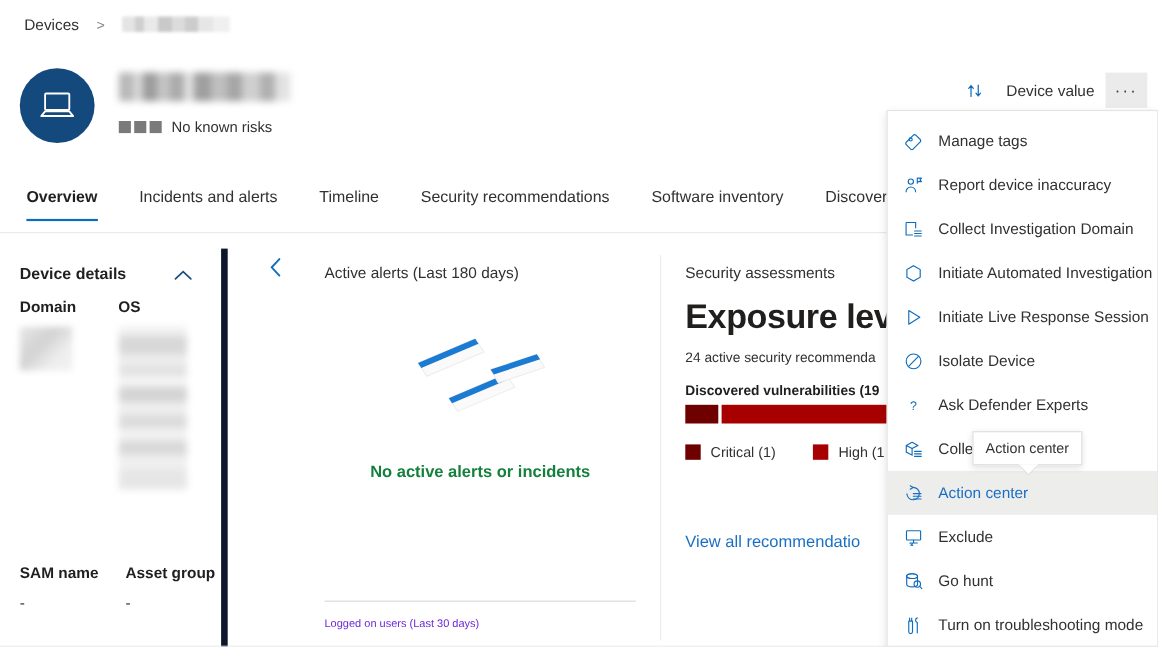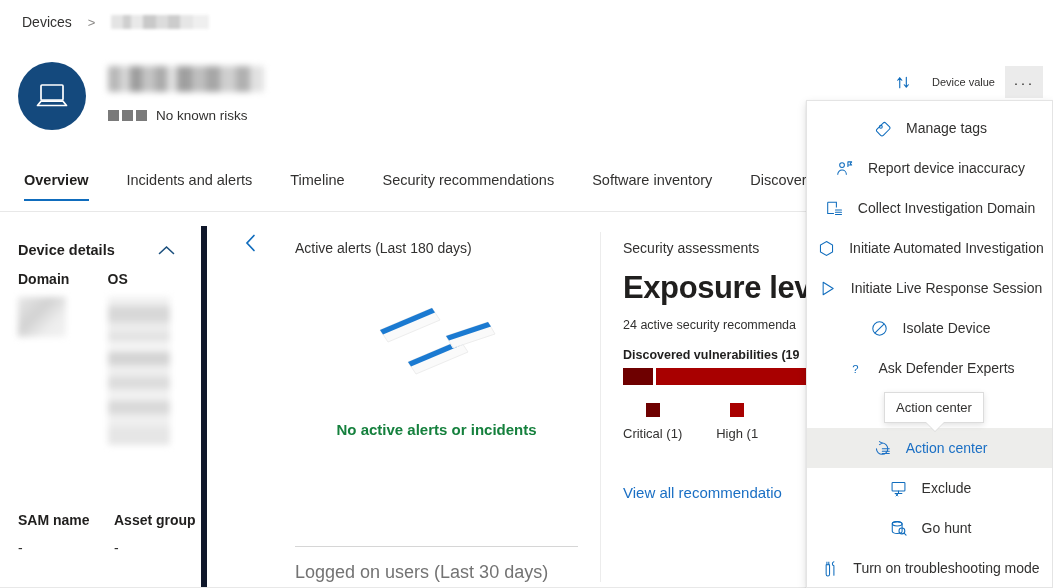--- a/index.html
+++ b/index.html
@@ -46,21 +46,21 @@
   }
   .risk-row { display:flex; align-items:center; gap:9px; margin-top:16px; }
   .risk-squares { display:flex; gap:3px; }
   .risk-sq { width:11px; height:11px; background:#7a7a7a; }
   .risk-label { font-size:13.5px; color:#323130; }
 
   
   .cmdbar { position:absolute; right:10px; top:66px; display:flex; align-items:center; }
   .cmd-item {
     display:flex; align-items:center; gap:21px;
-    padding:8px 10px; font-size:11px; color:#323130; cursor:pointer;justify-content:center;
+    padding:8px 10px; font-size:14px; color:#323130; cursor:pointer;justify-content:center;
   }
   .cmd-more {
     width:38px; height:32px; display:flex; align-items:center; justify-content:center;
     background:#ebebeb; color:#323130; cursor:pointer; letter-spacing:2px; font-size:15px;
   }
 
   
   .tabs {
     position:absolute; left:22px; top:172px; right:0;
     display:flex; align-items:center; gap:0;
@@ -128,51 +128,51 @@
 
   .panel-title { font-size:14px; color:#323130; padding-top:14px; }
   .empty-wrap {
     display:flex; flex-direction:column; align-items:center;
     justify-content:center; margin-top:44px;
   }
   .empty-msg { font-size:15px; font-weight:bold; color:#15803d; margin-top:26px; }
   .alerts-divider {
     position:absolute; left:22px; right:22px; top:320px; height:1px; background:#d6d6d6;
   }
-  .alerts-foot { position:absolute; left:22px; top:336px; font-size:18px; color:#737373; }
+  .alerts-foot { position:absolute; left:22px; top:336px; font-size:10px; color:#6d28d9; }
 
   .assess-big {
     font-size:31px; font-weight:bold; color:#201f1e;
     letter-spacing:-0.4px; margin-top:14px; white-space:nowrap;
   }
   .assess-sub { font-size:12.5px; color:#323130; margin-top:12px; white-space:nowrap; }
   .assess-vuln-lbl {
     font-size:12.5px; font-weight:bold; color:#201f1e; margin-top:16px; white-space:nowrap;
   }
   .vuln-bar { display:flex; gap:3px; margin-top:6px; height:17px; width:430px; }
   .vseg { height:100%; }
   .legend { display:flex; gap:34px; margin-top:18px; }
-  .lg-item { display:flex; align-items:center; gap:9px; font-size:13px; color:#323130; white-space:nowrap;flex-direction:column; }
+  .lg-item { display:flex; align-items:center; gap:9px; font-size:13px; color:#323130; white-space:nowrap; }
   .lg-sw { width:14px; height:14px; flex:none; }
   .assess-link {
     position:absolute; left:22px; top:258px;
     font-size:15px; color:#1a6fc4; cursor:pointer; white-space:nowrap;
   }
 
   
   .menu {
     position:absolute; left:806px; top:100px; width:247px; height:488px;
     background:#fff; border:1px solid #e4e4e4;
     box-shadow:0 3.2px 9px rgba(0,0,0,0.13), 0 0.6px 1.8px rgba(0,0,0,0.11);
     padding:7px 0 7px 0; z-index:20;
   }
   .menu-item {
     display:flex; align-items:center; gap:14px;
     height:40px; padding:0 12px 0 14px;
-    font-size:14px; color:#323130; cursor:pointer; white-space:nowrap;justify-content:center;
+    font-size:14px; color:#323130; cursor:pointer; white-space:nowrap;
   }
   .menu-item .mi-ico {
     width:18px; height:18px; flex:none; color:#0f6cbd;
     display:flex; align-items:center; justify-content:center;
   }
   .menu-item.selected { background:#ededeb; color:#1a6fc4; }
   .menu-item.selected .mi-ico { color:#1a6fc4; }
 
   
   .tooltip {

